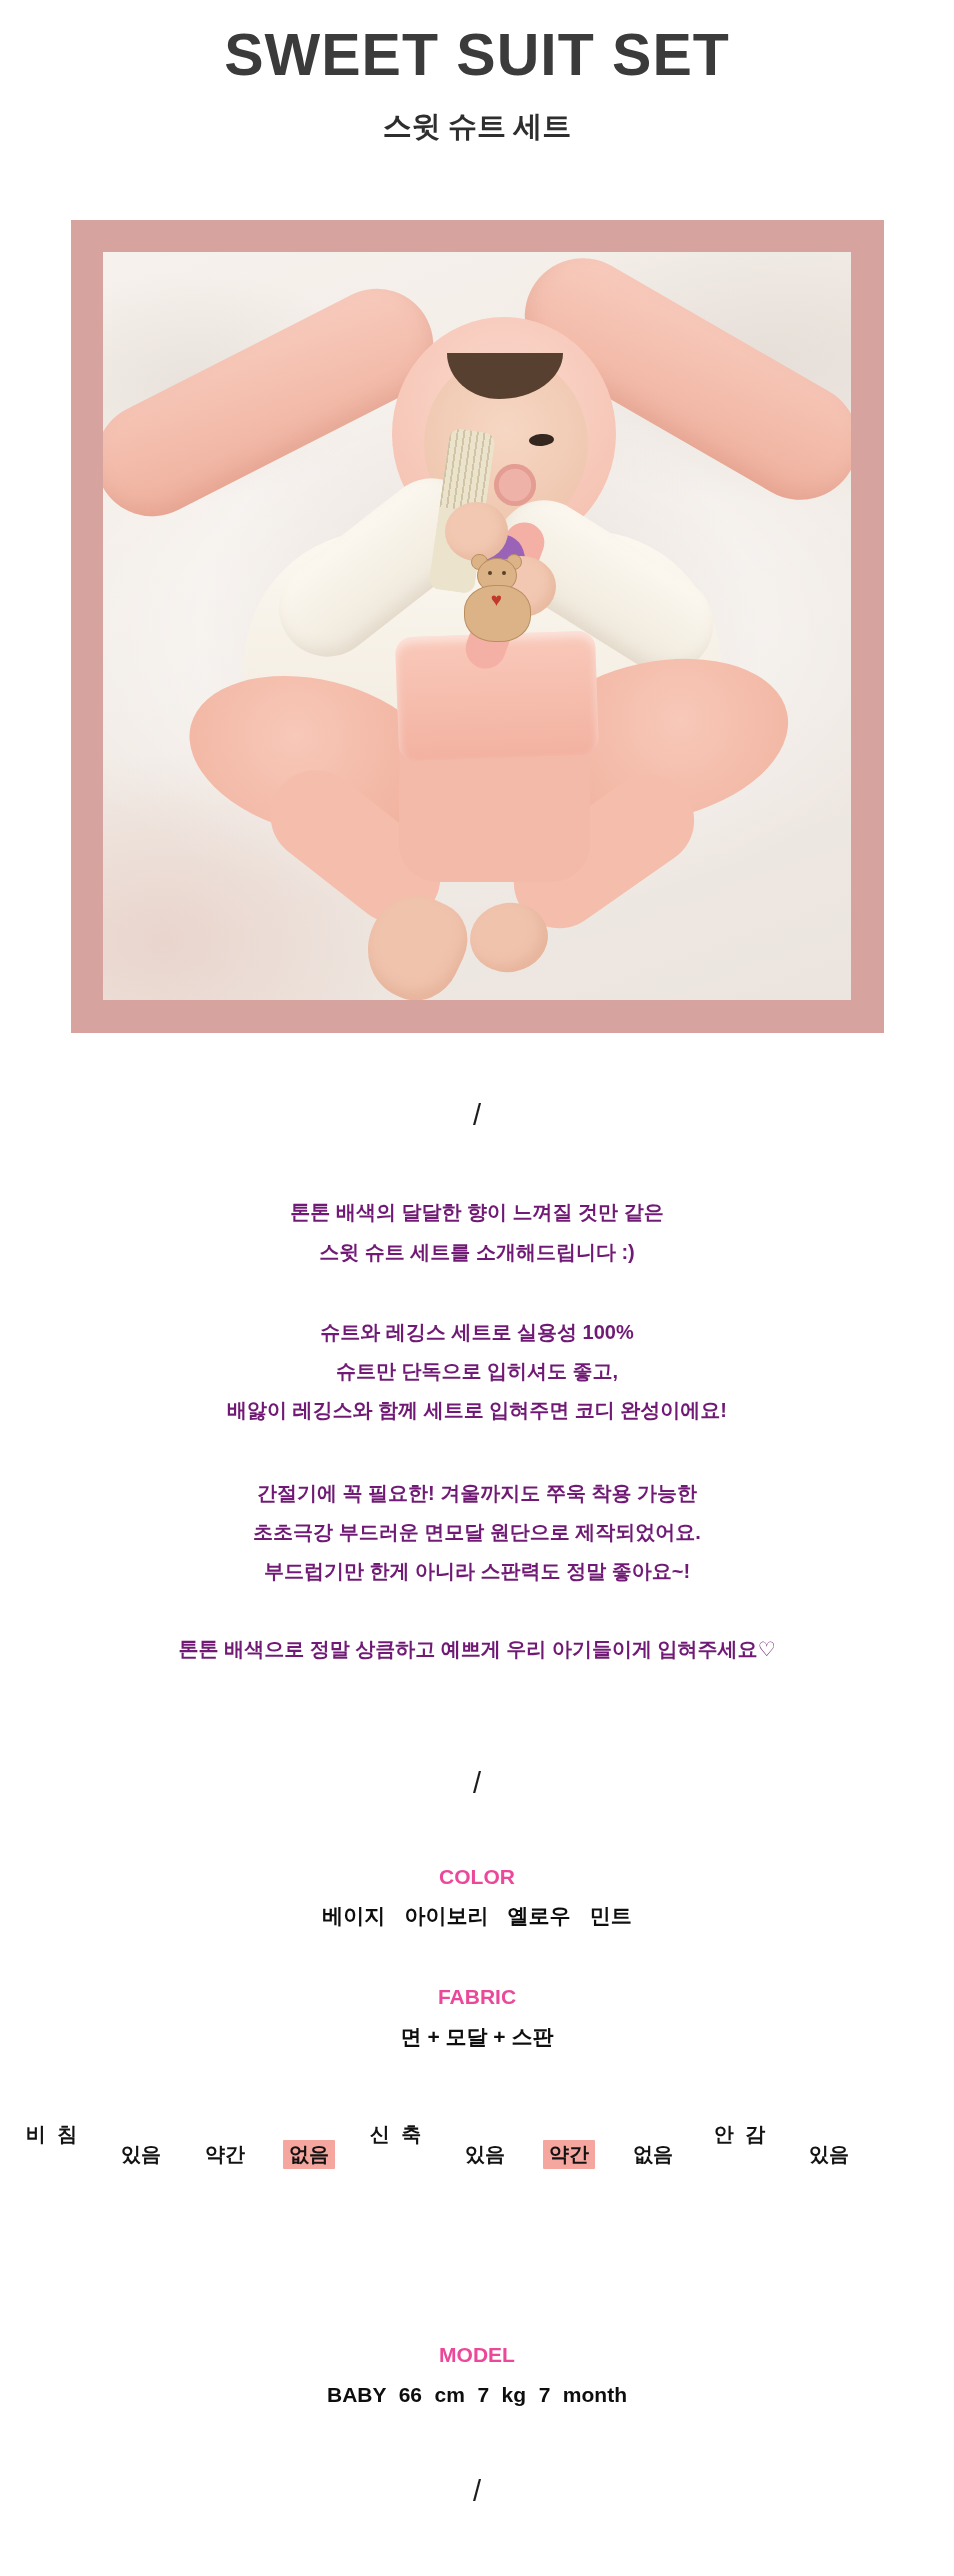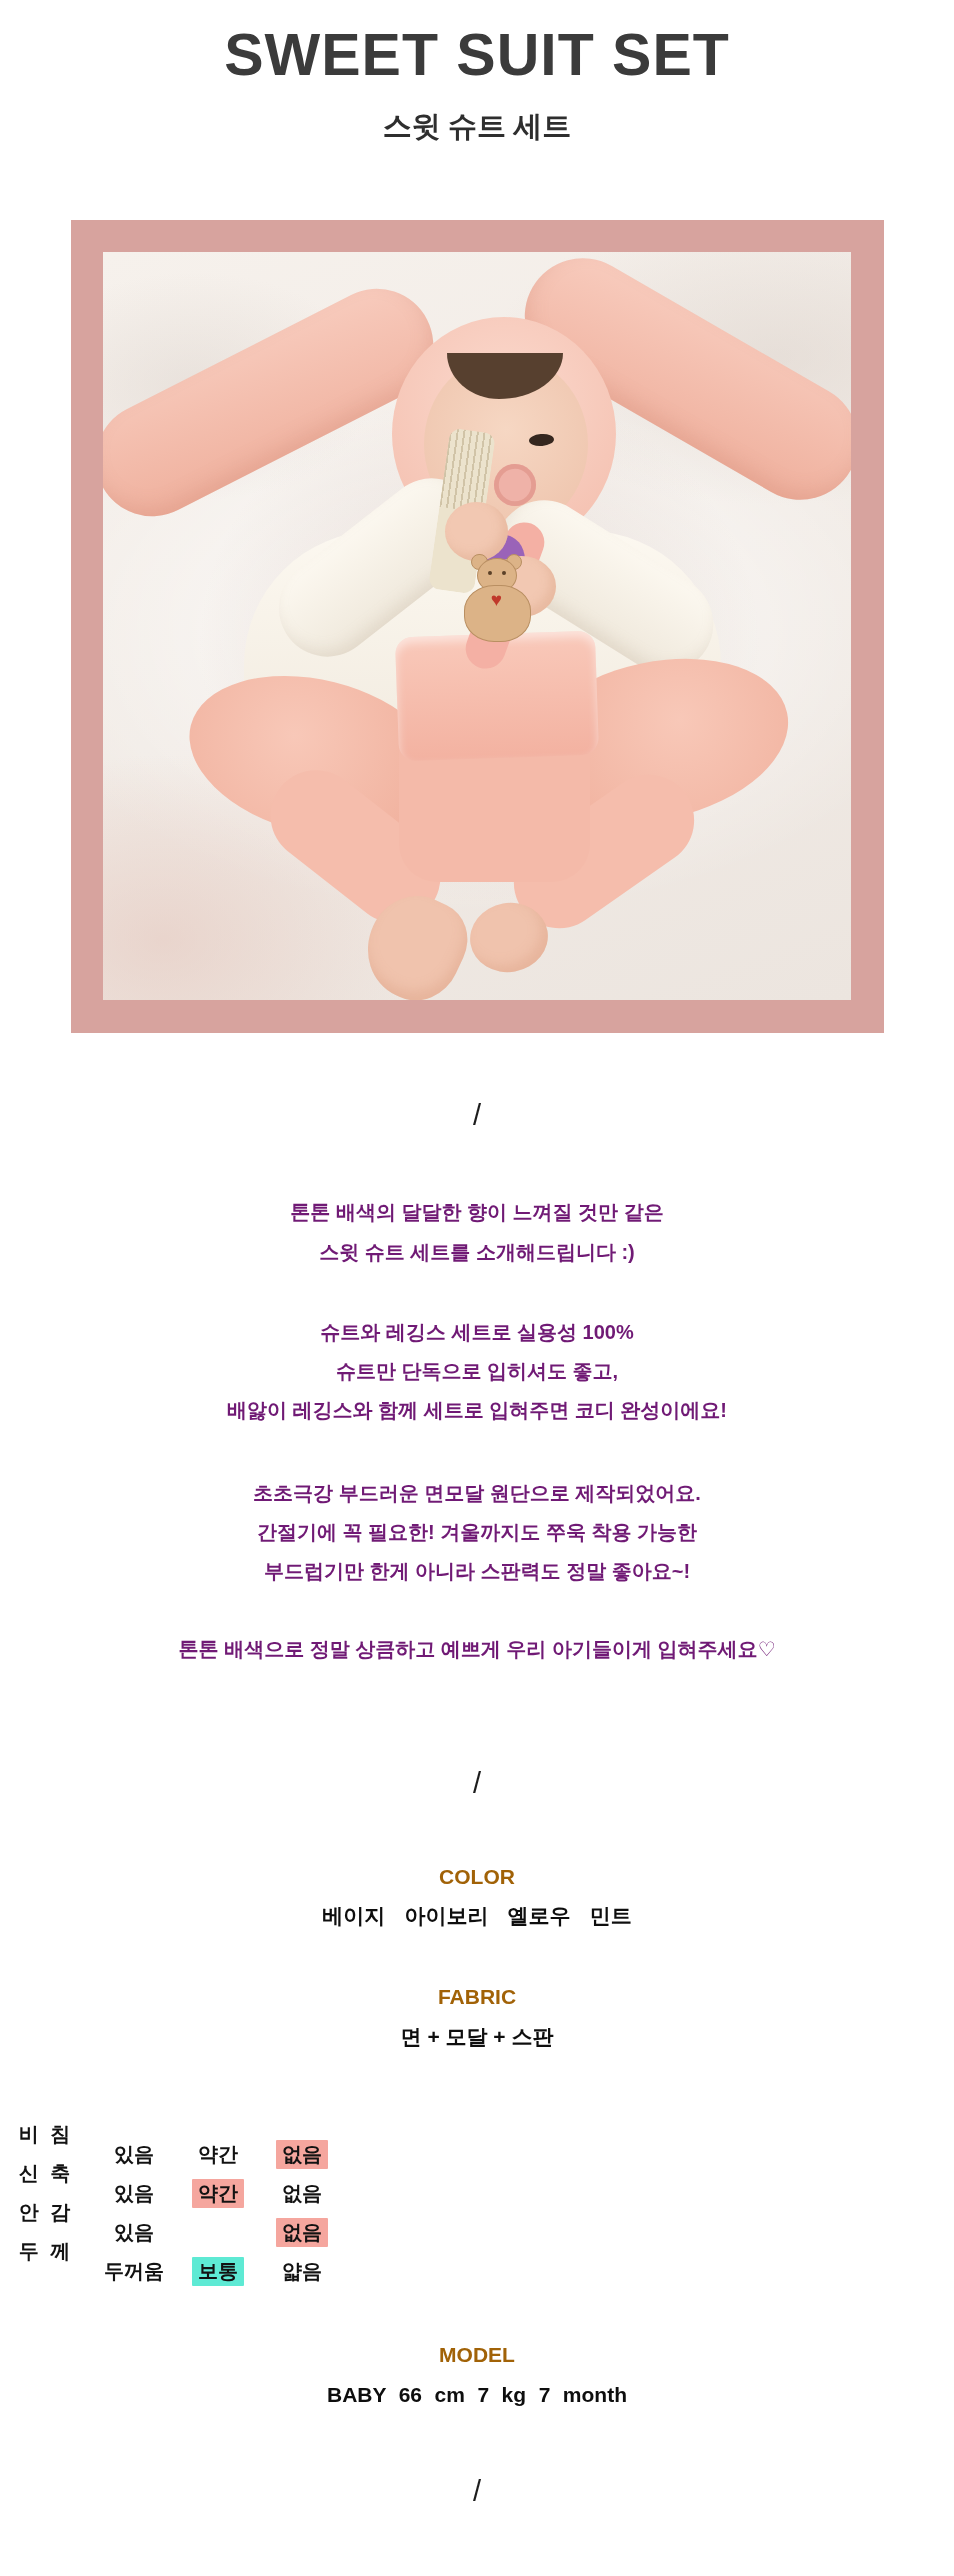--- a/index.html
+++ b/index.html
@@ -6,27 +6,27 @@
   body{width:954px;font-family:"Liberation Sans","DejaVu Sans",sans-serif;color:#121212;}
   .page{position:relative;width:954px;height:2576px;overflow:hidden;background:#ffffff;}
   .abs{position:absolute;left:0;right:0;text-align:center;}
 
   .title{top:17px;font-size:59px;line-height:76px;font-weight:700;letter-spacing:1px;color:#3b3b3b;margin:0;}
   .subtitle{top:107px;font-size:29px;line-height:38px;font-weight:600;
             font-family:"Liberation Serif","DejaVu Serif",serif;color:#2e2e2e;}
   .divider{font-size:29px;line-height:34px;font-weight:300;color:#1d1d1d;}
 
   .para{font-size:20px;line-height:39px;font-weight:600;color:#701a75;}
-  .heading{font-size:21px;line-height:30.5px;font-weight:700;color:#a16207;}
+  .heading{font-size:21px;line-height:30.5px;font-weight:700;color:#ec4899;}
   .info{font-size:21px;line-height:30.5px;font-weight:600;color:#0e0e0e;}
   .options{word-spacing:13.4px;}
   .model-info{word-spacing:6.7px;}
 
   
-  .spec-table{display:flex;flex-direction:column;align-items:flex-start;}
+  .spec-table{display:flex;flex-direction:row;align-items:center;padding-left:7px;}
   .spec-row{display:flex;height:39px;align-items:center;}
   .spec-label{width:92px;text-align:center;font-size:20px;font-weight:700;letter-spacing:2.9px;}
   .spec-cell{width:84px;text-align:center;font-size:20px;font-weight:700;}
   .spec-cell span{display:inline-block;padding:1px 5.7px;border-radius:1px;margin-top:40px;}
 
   
   .frame{position:absolute;left:71px;top:220px;width:813px;height:813px;background:#d7a39e;}
   .photo{position:absolute;left:32px;top:32px;width:748px;height:748px;overflow:hidden;
     background:
       radial-gradient(ellipse 401px 286px at 8% 92%, rgba(228,196,186,.55), rgba(228,196,186,0) 65%),
@@ -143,22 +143,22 @@
   <div class="abs para" style="top:1192px;line-height:40px">
       <div>톤톤 배색의 달달한 향이 느껴질 것만 같은</div>
       <div>스윗 슈트 세트를 소개해드립니다 :)</div>
     </div>
   <div class="abs para" style="top:1313px">
       <div>슈트와 레깅스 세트로 실용성 100%</div>
       <div>슈트만 단독으로 입히셔도 좋고,</div>
       <div>배앓이 레깅스와 함께 세트로 입혀주면 코디 완성이에요!</div>
     </div>
   <div class="abs para" style="top:1474px">
+      <div>간절기에 꼭 필요한! 겨울까지도 쭈욱 착용 가능한</div>
       <div>초초극강 부드러운 면모달 원단으로 제작되었어요.</div>
-      <div>간절기에 꼭 필요한! 겨울까지도 쭈욱 착용 가능한</div>
       <div>부드럽기만 한게 아니라 스판력도 정말 좋아요~!</div>
     </div>
   <div class="abs para" style="top:1629px;line-height:41px">
       <div>톤톤 배색으로 정말 상큼하고 예쁘게 우리 아기들이게 입혀주세요♡</div>
     </div>
 
   <div class="abs divider" style="top:1766px">/</div>
 
   <div class="abs heading" style="top:1862px">COLOR</div>
   <div class="abs info options" style="top:1901px">베이지 아이보리 옐로우 민트</div>

